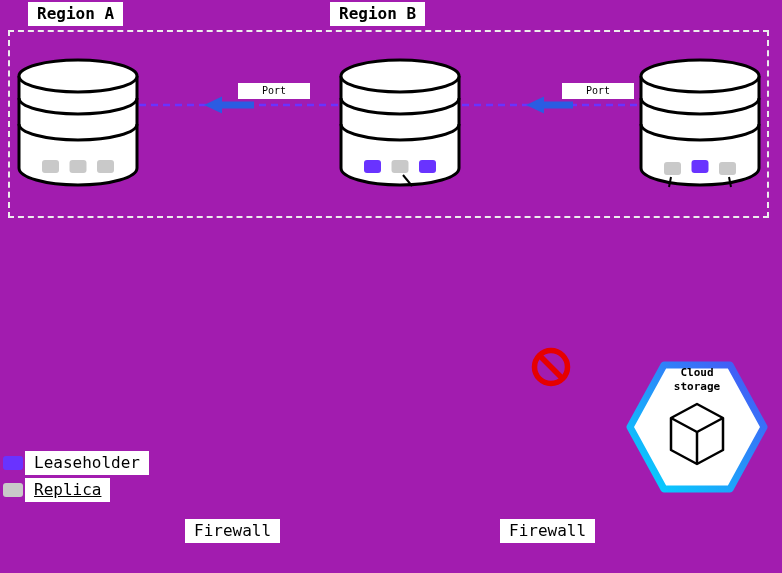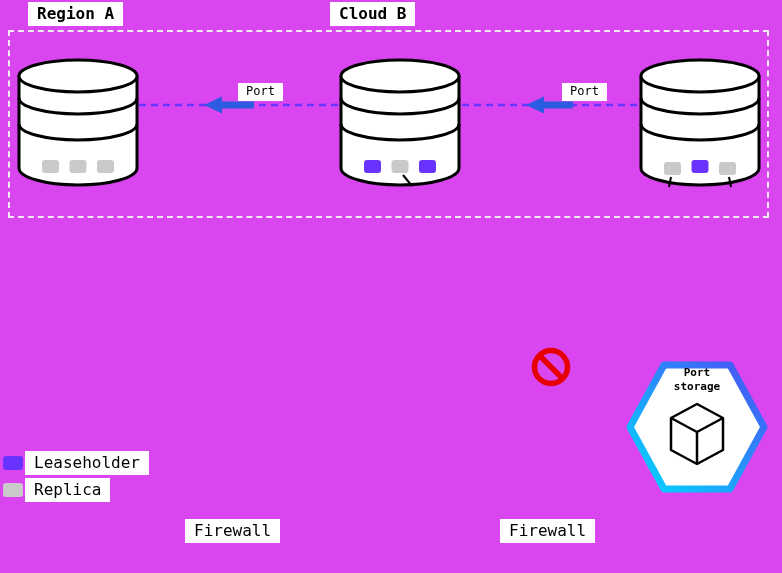--- a/index.html
+++ b/index.html
@@ -1,47 +1,47 @@
 <!DOCTYPE html>
 <html><head>
 <meta charset="utf-8">
 <style>
   * { margin:0; padding:0; box-sizing:border-box; }
   html, body { background:#000; }
   .canvas {
-    position:relative; width:782px; height:573px; background:#d946ef;
+    position:relative; width:782px; height:573px; background:#a21caf;
     font-family:"DejaVu Sans Mono","Liberation Mono",monospace;
     overflow:hidden; color:#000;
   }
   .abs { position:absolute; }
   .label-box {
     position:absolute; background:#fff; color:#000;
     font-size:16px; line-height:1.15; padding:3px 9px; white-space:nowrap;
   }
   .bold { font-weight:bold; }
-  .small { font-size:12px; padding:2px 8px; }
+  .small { font-size:10px; padding:2px 24px; }
   .cluster-border {
     position:absolute; left:8px; top:30px; width:761px; height:188px;
     border:2px dashed #ededed;
   }
   .cloud-label {
     position:absolute; left:665px; top:366px; width:64px;
     color:#000; font-weight:bold; font-size:11px; line-height:1.25;
     text-align:center;
   }
 </style>
 </head>
 <body>
 
 <div class="canvas">
 
   <div class="cluster-border"></div>
 
   <div class="label-box bold" style="left:28px; top:2px;">Region A</div>
-  <div class="label-box bold" style="left:330px; top:2px;">Cloud B</div>
+  <div class="label-box bold" style="left:330px; top:2px;">Region B</div>
 
   <svg class="abs" style="left:138px; top:93px;" width="203" height="24">
     <line x1="1" y1="12" x2="202" y2="12" stroke-width="2.5" stroke-dasharray="7 5" stroke="#6933ff"></line>
     <line x1="80" y1="12" x2="116" y2="12" stroke-width="7" stroke="#2b5ce2"></line>
     <polygon points="66,12 84,3.5 84,20.5" fill="#2b5ce2"></polygon>
   </svg>
 
   <svg class="abs" style="left:461px; top:93px;" width="179" height="24">
     <line x1="1" y1="12" x2="178" y2="12" stroke-width="2.5" stroke-dasharray="7 5" stroke="#6933ff"></line>
     <line x1="79" y1="12" x2="112" y2="12" stroke-width="7" stroke="#2b5ce2"></line>
@@ -96,28 +96,28 @@
         <stop offset="1" stop-color="#4b4ef5"></stop>
       </linearGradient>
     </defs>
     <polygon points="138,75 104,13 38,13 4,75 38,137 104,137" fill="#ffffff" stroke="url(#hexgrad)" stroke-width="7" stroke-linejoin="round"></polygon>
     <g stroke="#000" stroke-width="2.5" fill="none" stroke-linejoin="round">
       <polygon points="71,52 97,66 97,98 71,112 45,98 45,66"></polygon>
       <polyline points="45,66 71,80 97,66"></polyline>
       <line x1="71" y1="80" x2="71" y2="112"></line>
     </g>
   </svg>
-  <div class="cloud-label">Port storage</div>
+  <div class="cloud-label">Cloud storage</div>
 
   <svg class="abs" style="left:2px; top:455px;" width="22" height="16">
     <rect x="1" y="1" width="20" height="14" rx="3" fill="#6933ff"></rect>
   </svg>
   <div class="label-box" style="left:25px; top:451px;text-align:right;">Leaseholder</div>
 
   <svg class="abs" style="left:2px; top:482px;" width="22" height="16">
     <rect x="1" y="1" width="20" height="14" rx="3" fill="#c9c9c9"></rect>
   </svg>
-  <div class="label-box" style="left:25px; top:478px;">Replica</div>
+  <div class="label-box" style="left:25px; top:478px;text-decoration:underline;">Replica</div>
 
   <div class="label-box" style="left:185px; top:519px;">Firewall</div>
   <div class="label-box" style="left:500px; top:519px;">Firewall</div>
 
 </div>
 
 </body></html>

